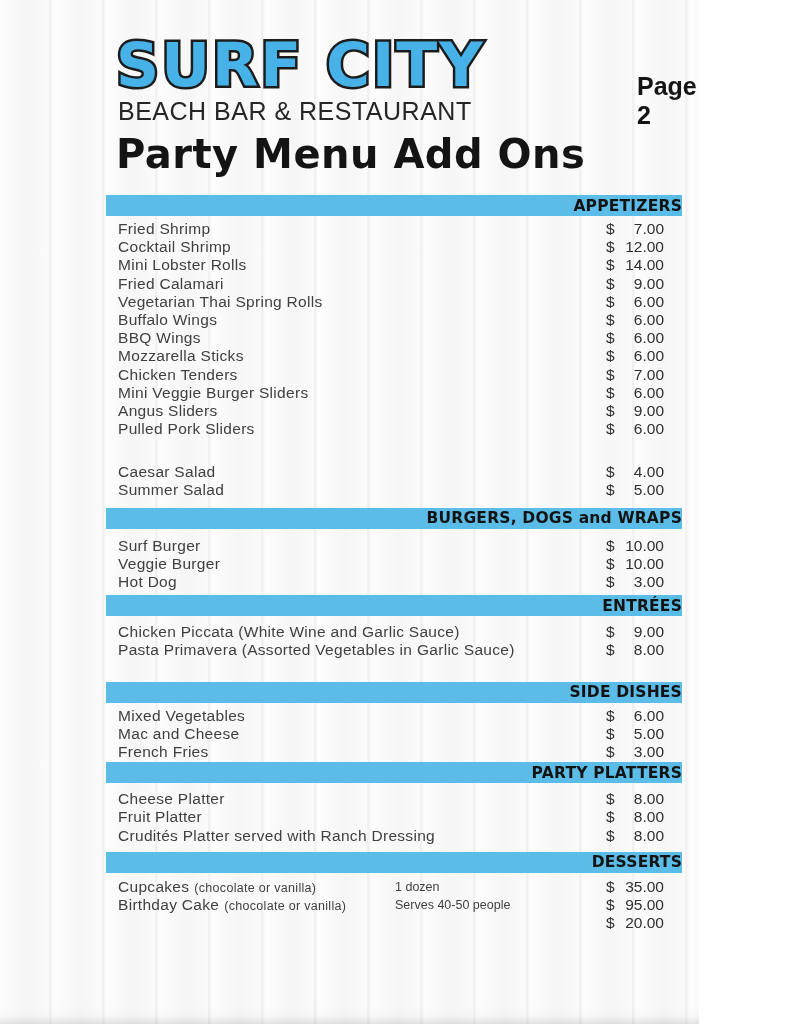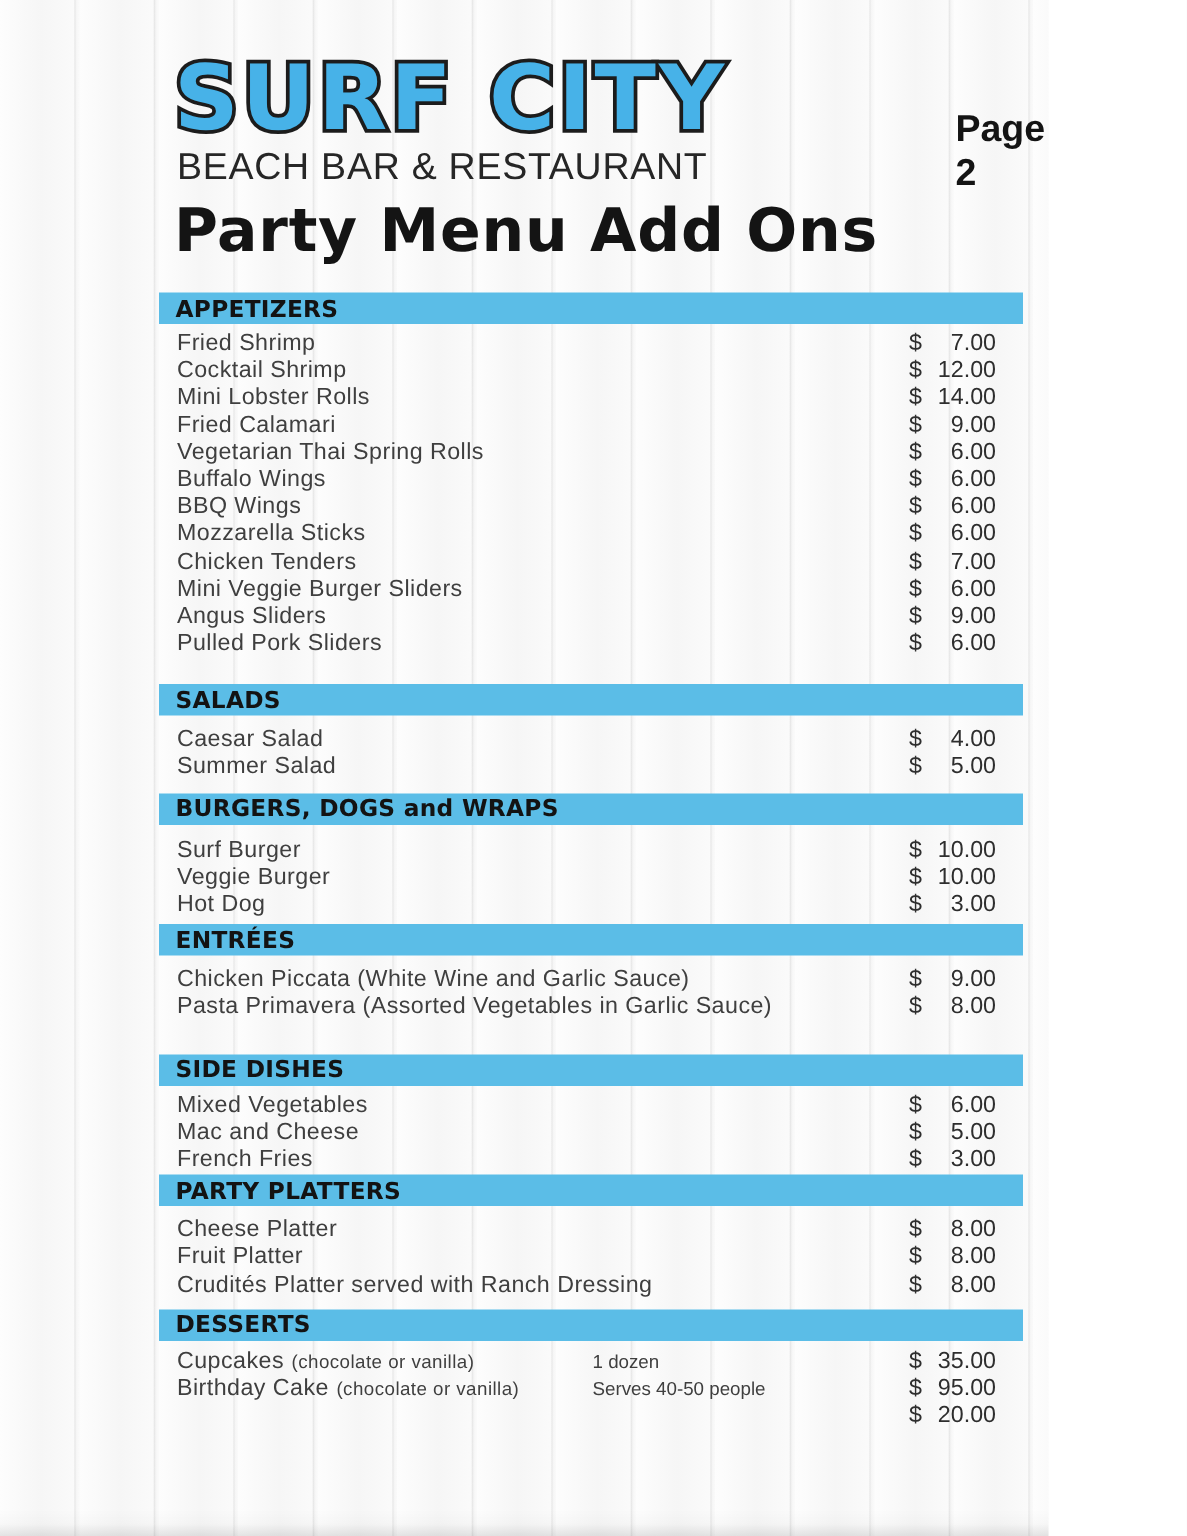--- a/index.html
+++ b/index.html
@@ -52,20 +52,21 @@
   .menu { position: absolute; left: 106px; top: 195px; width: 576px; }
 
   .section-bar {
     height: 21px;
     background: #5BBDE7;
     display: flex; align-items: center;
     padding-left: 11px;
     font-family: "DejaVu Sans", sans-serif;
     font-weight: bold; font-size: 15.5px; color: #131313;
     letter-spacing: 0.2px;
+    justify-content: flex-end;
   }
   .rows { padding-left: 12px; }
   .row { position: relative; height: 18.2px; line-height: 18.2px; }
   .iname { font-size: 15.5px; color: #3F3F3F; letter-spacing: 0.3px; white-space: nowrap; }
   .price {
     position: absolute; left: 488px; top: 0; width: 58px;
     display: flex; justify-content: space-between;
     font-size: 15.5px; color: #2e2e2e;
   }
   .qty {
@@ -147,23 +148,20 @@
               <span>9.00</span>
             </span></div>
         <div class="row"><span class="iname">Pulled Pork Sliders</span><span class="price">
               <span>$</span>
               <span>6.00</span>
             </span></div>
       </div>
     </section>
 
     <section class="menu-section s-salads">
-      <div class="section-bar">
-        <span>SALADS</span>
-      </div>
       <div class="rows">
         <div class="row"><span class="iname">Caesar Salad</span><span class="price">
               <span>$</span>
               <span>4.00</span>
             </span></div>
         <div class="row"><span class="iname">Summer Salad</span><span class="price">
               <span>$</span>
               <span>5.00</span>
             </span></div>
       </div>

